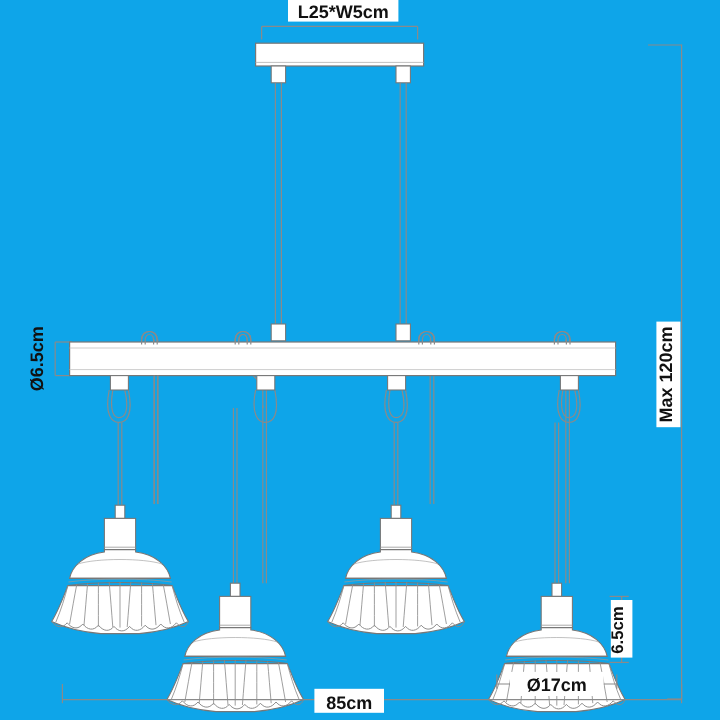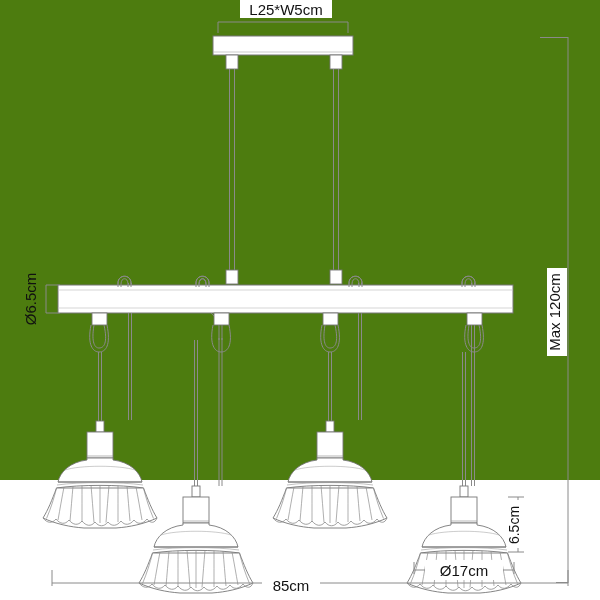--- a/index.html
+++ b/index.html
@@ -1,18 +1,18 @@
 <!DOCTYPE html>
 <html><head>
 <meta charset="utf-8">
 <style>
   html,body{margin:0;padding:0;background:#ffffff;}
   body{width:600px;height:600px;overflow:hidden;
        font-family:"Liberation Sans", sans-serif;}
-  #sheet{position:relative;width:600px;height:480px;background:#4d7c0f;}
+  #sheet{position:relative;width:600px;height:600px;background:#0ea5e9;font-weight:bold;}
   svg{display:block;}
   .dimtext{font-family:"Liberation Sans", sans-serif;font-size:15px;fill:#111;}
   .dimtext-sm{font-family:"Liberation Sans", sans-serif;font-size:14px;fill:#111;}
 </style>
 </head>
 <body>
 
 <div id="sheet">
 <svg width="600" height="600" viewBox="0 0 600 600">
 

